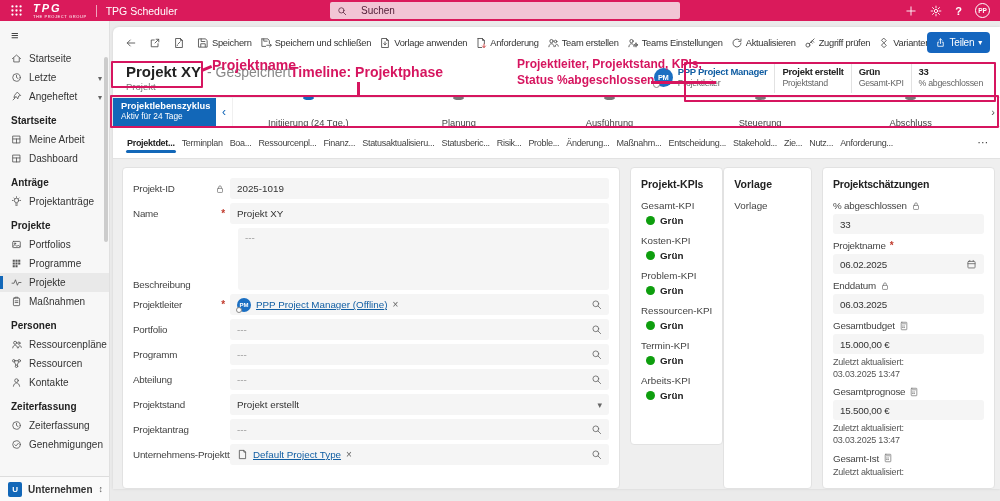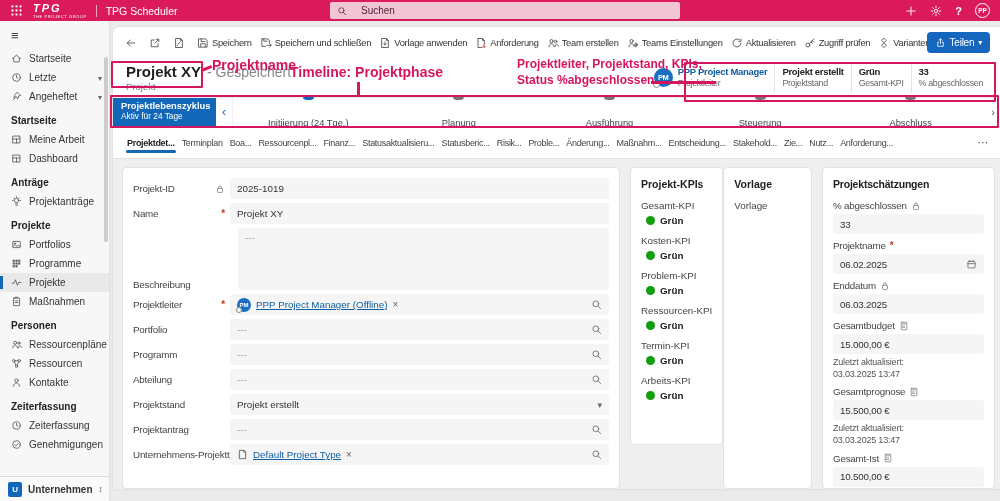--- a/index.html
+++ b/index.html
@@ -865,23 +865,20 @@
             <div class="ecap"><span>Zuletzt aktualisiert:</span><br><span>03.03.2025 13:47</span></div>
           </div>
 
           <div class="egroup">
             <div class="elabel">
                 <span>Gesamt-Ist</span>
               <svg class="ic lock-ic">
                   <use href="#s-calc"></use>
                 </svg>
               </div>
-            <div class="einput">
-                <span>10.500,00 €</span>
-              </div>
             <div class="ecap"><span>Zuletzt aktualisiert:</span><br></div>
           </div>
         </div>
       </div>
 
     </div>
   </div>
 </div>
 
 <div class="ann ann-box" style="left:111px; top:61px; width:92px; height:27px;"></div>

